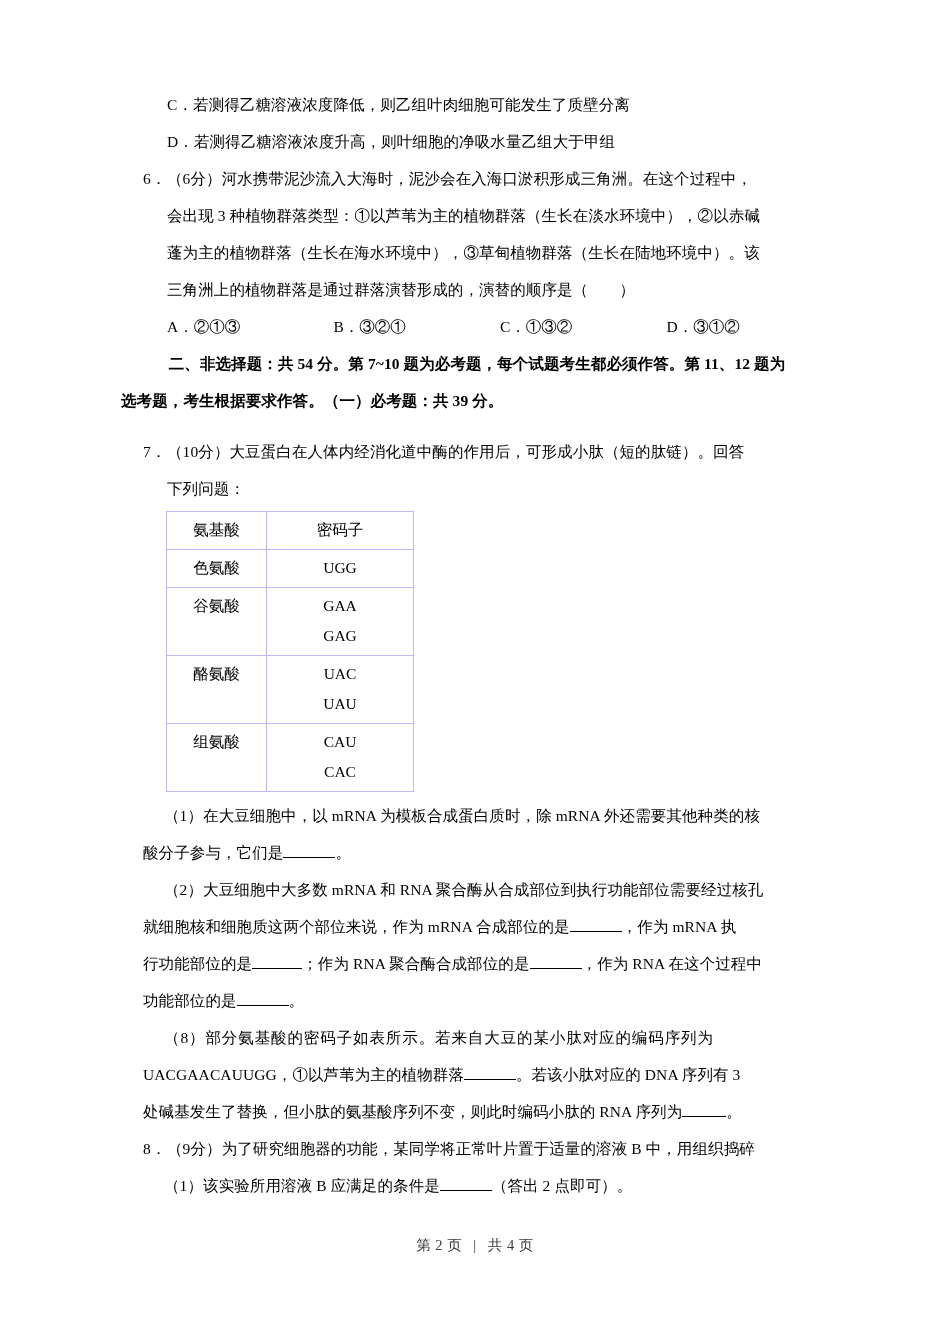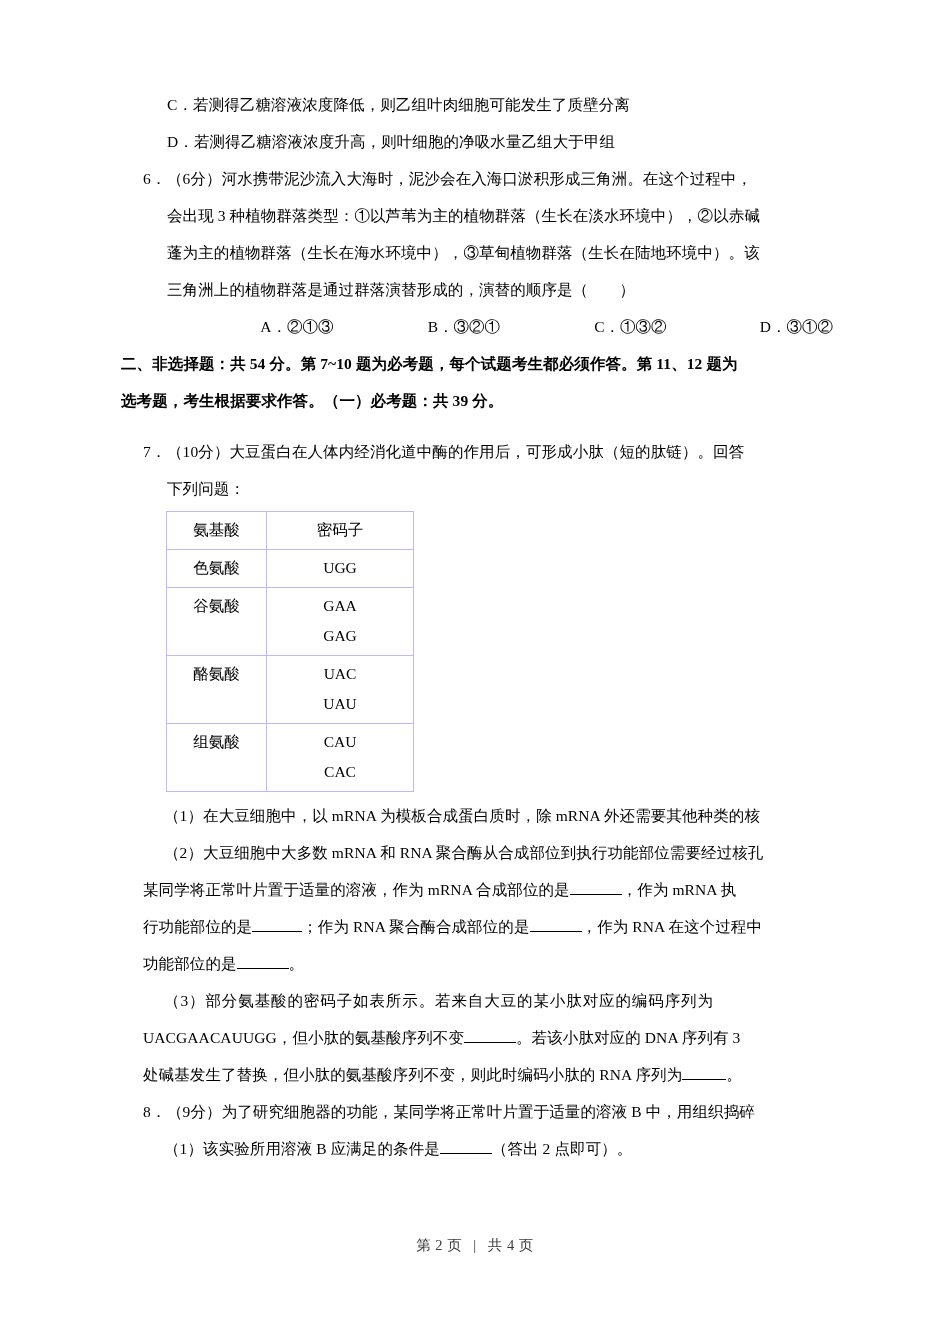--- a/index.html
+++ b/index.html
@@ -62,21 +62,21 @@
   .blank.w-med   { width: 50px; }
   .blank.w-short { width: 44px; }
 
   
   .opts {
     display: flex;
     padding-left: 24px;
     font-size: 15.5px;
     line-height: 37px;
   }
-  .opt { width: 168px; white-space: nowrap; text-align: right; }
+  .opt { width: 168px; white-space: nowrap; }
   .circ { letter-spacing: 0px; }
 
   
   .codon-table-wrap {
     padding-left: 23px;
     margin-top: 4px;
     margin-bottom: 5px;
   }
   table.codon {
     border-collapse: collapse;
@@ -133,21 +133,21 @@
         <span>B．</span><span class="circ">③②①</span>
       </div>
       <div class="opt">
         <span>C．</span><span class="circ">①③②</span>
       </div>
       <div class="opt">
         <span>D．</span><span class="circ">③①②</span>
       </div>
     </div>
 
-    <div class="bold-head" style="margin-left:-22px;">二、非选择题：共 54 分。第 7~10 题为必考题，每个试题考生都必须作答。第 11、12 题为</div>
+    <div class="bold-head" style="margin-left:-22px;text-align:center;">二、非选择题：共 54 分。第 7~10 题为必考题，每个试题考生都必须作答。第 11、12 题为</div>
     <div class="bold-head" style="margin-left:-22px;">选考题，考生根据要求作答。（一）必考题：共 39 分。</div>
 
     <div class="line" style="margin-top:14px;">
       <span class="qnum">7．</span><span>（10分）大豆蛋白在人体内经消化道中酶的作用后，可形成小肽（短的肽链）。回答</span>
     </div>
     <div class="line indent-body">下列问题：</div>
 
     <div class="codon-table-wrap">
       <table class="codon">
         <tbody>
@@ -188,35 +188,38 @@
               <div>CAU</div>
               <div>CAC</div>
             </div>
           </td>
         </tr>
       </tbody>
         </table>
     </div>
 
     <div class="line indent-sub">（1）在大豆细胞中，以 mRNA 为模板合成蛋白质时，除 mRNA 外还需要其他种类的核</div>
+    <div class="line">
+      <span>酸分子参与，它们是</span><span class="blank w-long"></span><span>。</span>
+    </div>
 
     <div class="line indent-sub">（2）大豆细胞中大多数 mRNA 和 RNA 聚合酶从合成部位到执行功能部位需要经过核孔</div>
     <div class="line">
-      <span>某同学将正常叶片置于适量的溶液，作为 mRNA 合成部位的是</span><span class="blank w-long"></span><span>，作为 mRNA 执</span>
+      <span>就细胞核和细胞质这两个部位来说，作为 mRNA 合成部位的是</span><span class="blank w-long"></span><span>，作为 mRNA 执</span>
     </div>
     <div class="line">
       <span>行功能部位的是</span><span class="blank w-med"></span><span>；作为 RNA 聚合酶合成部位的是</span><span class="blank w-long"></span><span>，作为 RNA 在这个过程中</span>
     </div>
     <div class="line">
       <span>功能部位的是</span><span class="blank w-long"></span><span>。</span>
     </div>
 
-    <div class="line indent-sub" style="letter-spacing:0.9px;">（3）部分氨基酸的密码子如表所示。若来自大豆的某小肽对应的编码序列为</div>
-    <div class="line">
-      <span>UACGAACAUUGG，但小肽的氨基酸序列不变</span><span class="blank w-long"></span><span>。若该小肽对应的 DNA 序列有 3</span>
+    <div class="line indent-sub" style="letter-spacing:0.9px;">（8）部分氨基酸的密码子如表所示。若来自大豆的某小肽对应的编码序列为</div>
+    <div class="line">
+      <span>UACGAACAUUGG，①以芦苇为主的植物群落</span><span class="blank w-long"></span><span>。若该小肽对应的 DNA 序列有 3</span>
     </div>
     <div class="line">
       <span>处碱基发生了替换，但小肽的氨基酸序列不变，则此时编码小肽的 RNA 序列为</span><span class="blank w-short"></span><span>。</span>
     </div>
 
     <div class="line">
       <span class="qnum">8．</span><span>（9分）为了研究细胞器的功能，某同学将正常叶片置于适量的溶液 B 中，用组织捣碎</span>
     </div>
     <div class="line indent-sub">
       <span>（1）该实验所用溶液 B 应满足的条件是</span><span class="blank w-long"></span><span>（答出 2 点即可）。</span>

